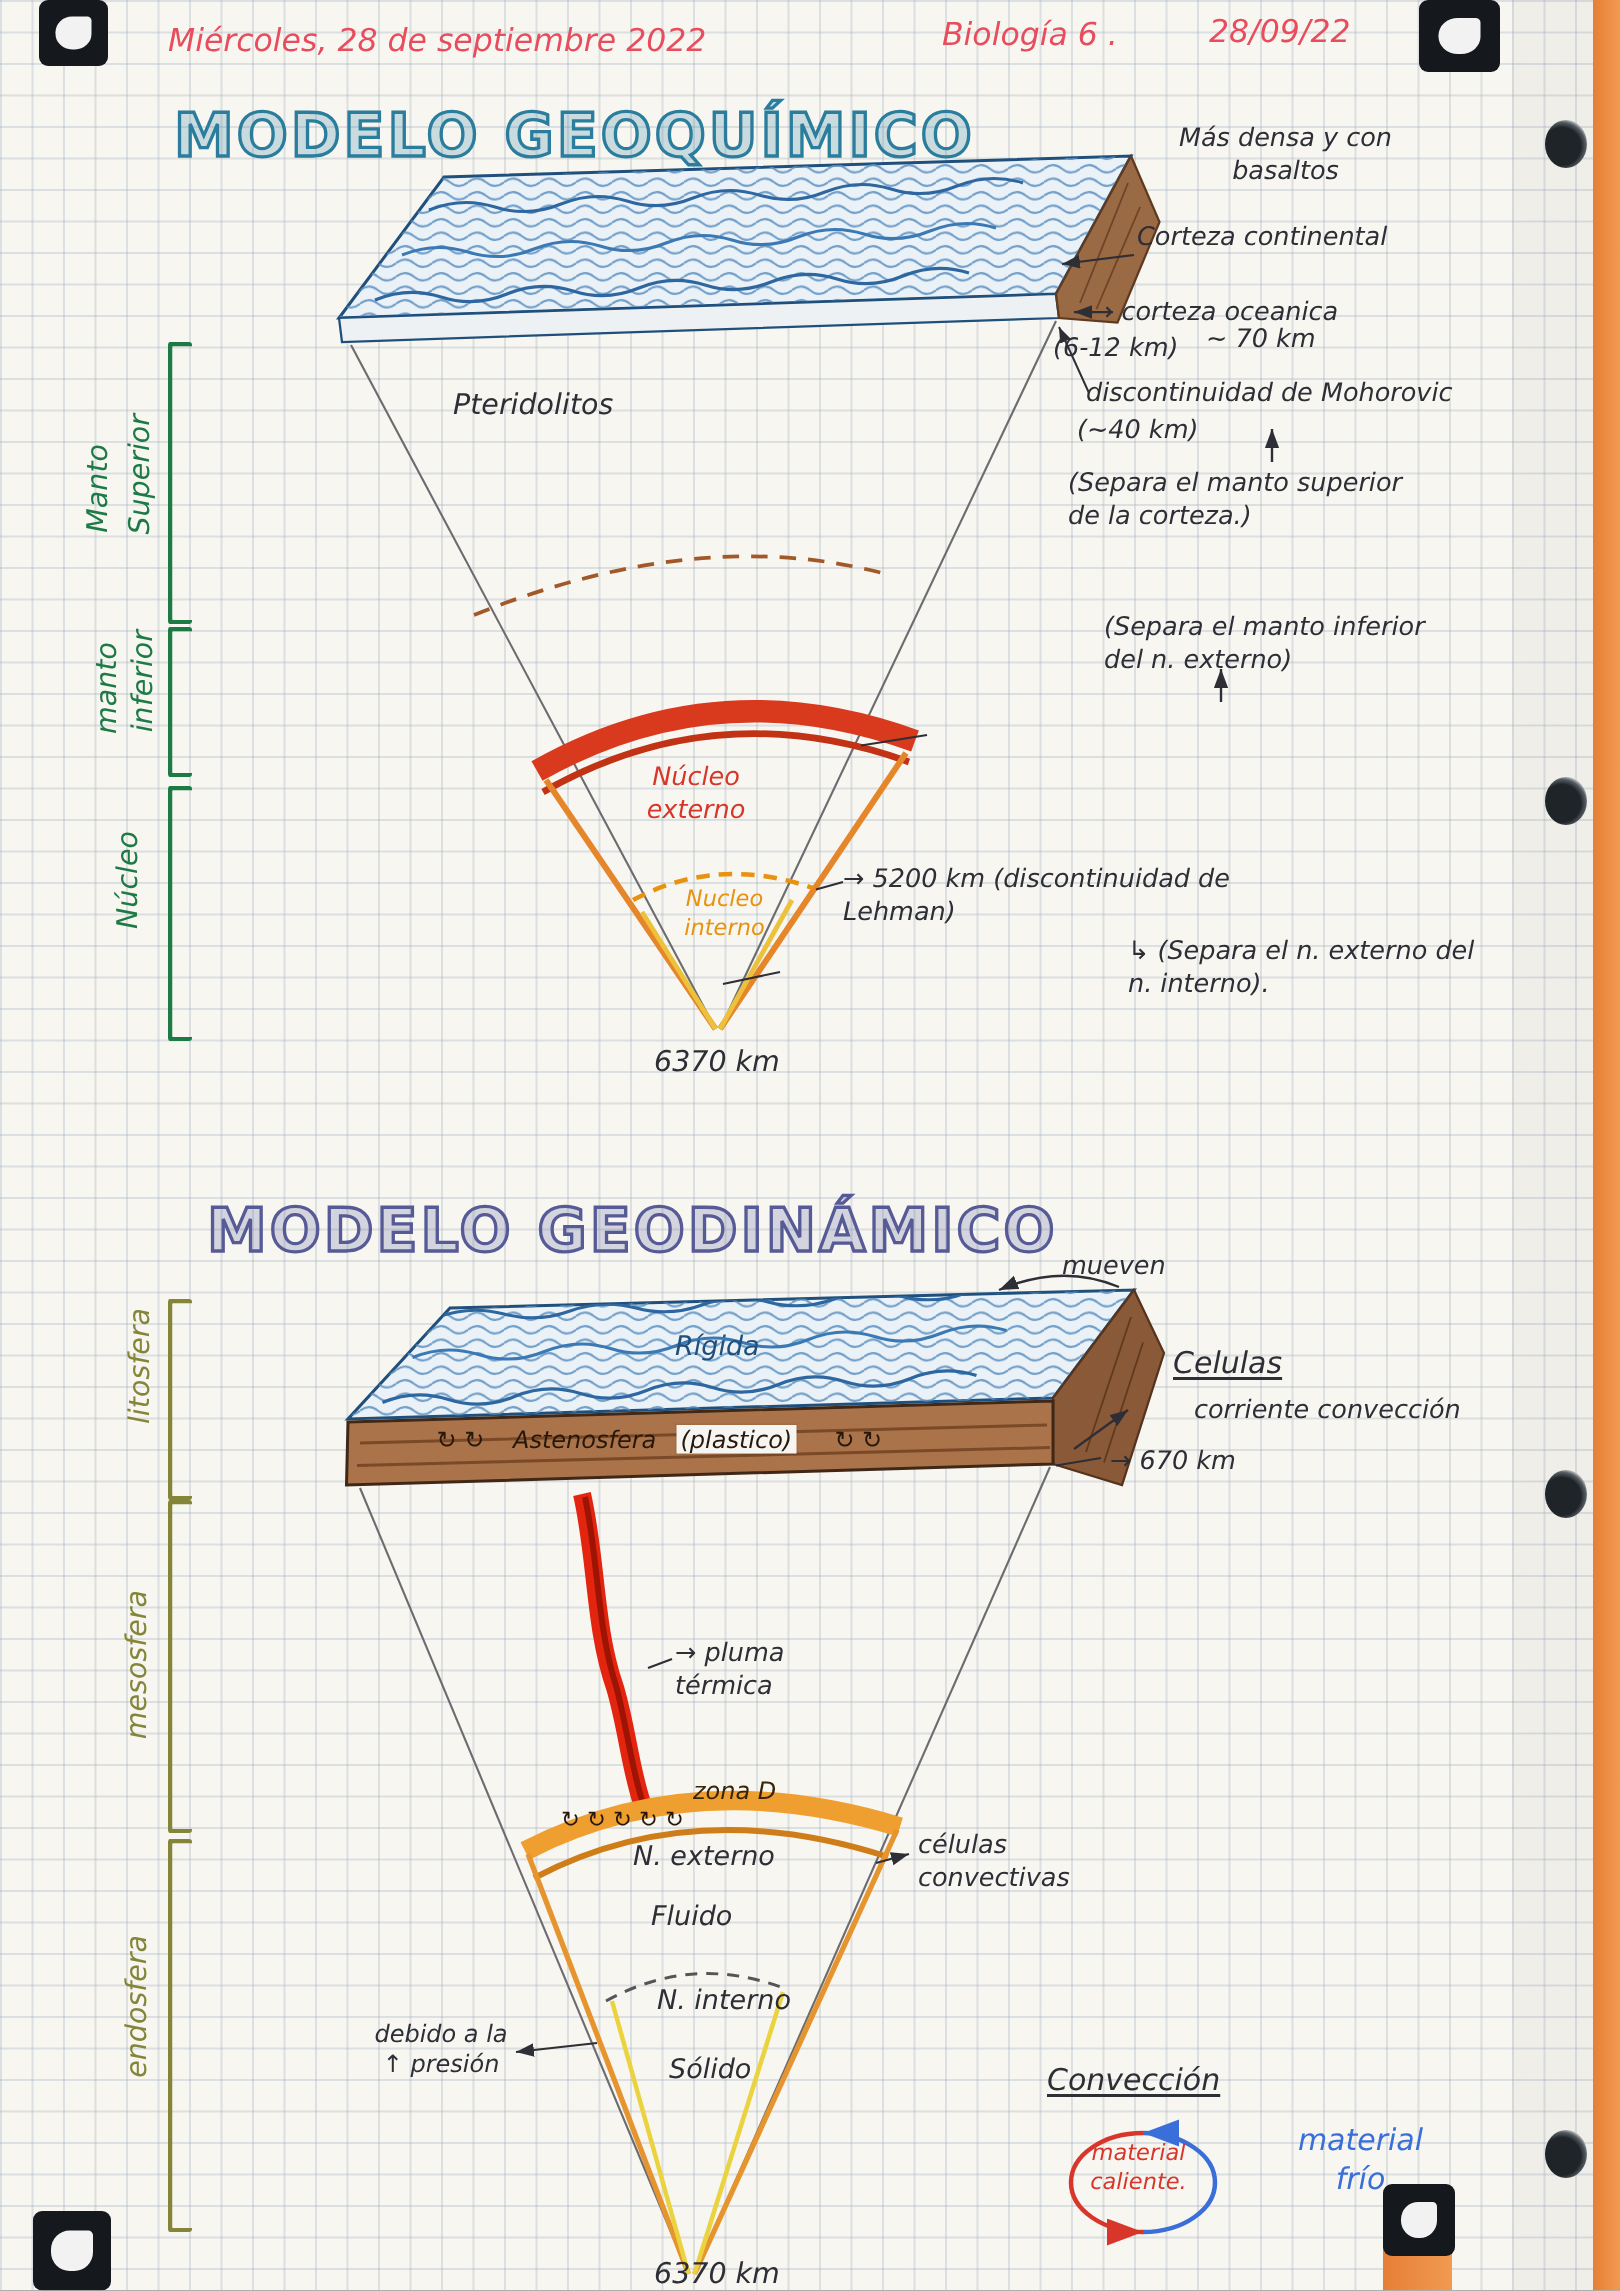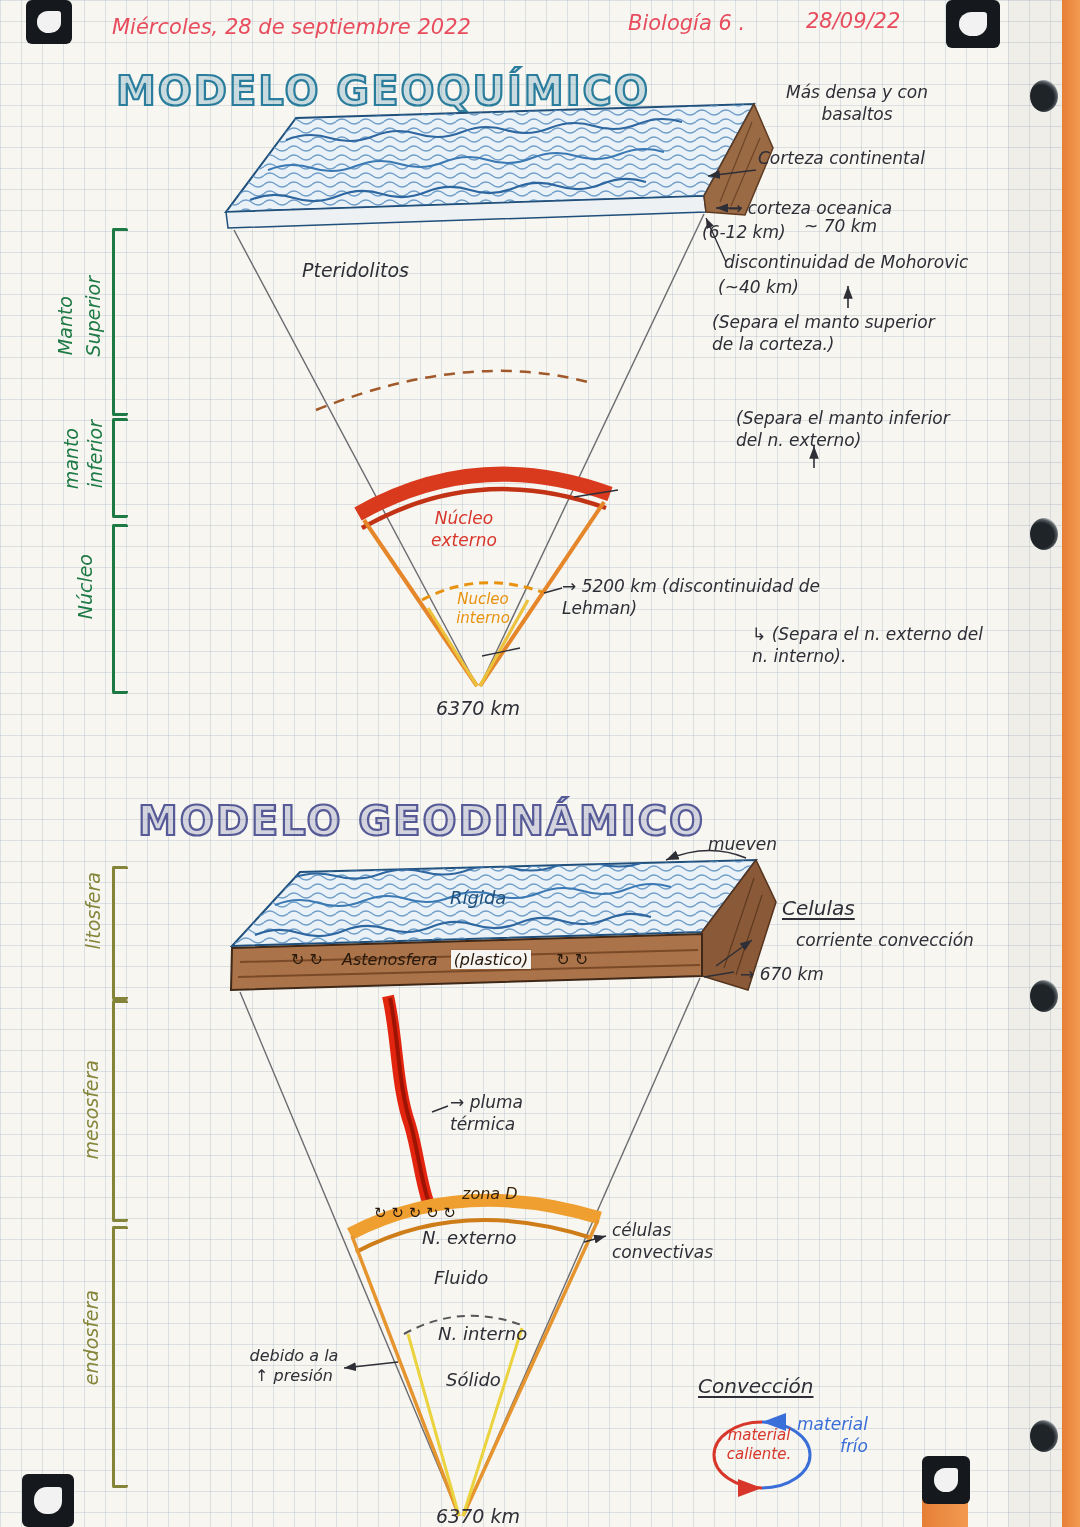--- a/index.html
+++ b/index.html
@@ -194,21 +194,21 @@
   <div class="t nw" style="left:422px; top:1226px; font-size:18px;">N. externo</div>
   <div class="t nw" style="left:434px; top:1266px; font-size:18px;">Fluido</div>
   <div class="t" style="left:612px; top:1220px; width:120px;">células convectivas</div>
   <div class="t nw" style="left:438px; top:1322px; font-size:18px;">N. interno</div>
   <div class="t nw" style="left:446px; top:1368px; font-size:18px;">Sólido</div>
   <div class="t ctr" style="left:248px; top:1346px; width:92px; font-size:16px;">debido a la ↑ presión</div>
   <div class="t nw" style="left:436px; top:1504px; font-size:19px;">6370 km</div>
 
   <div class="t ul nw" style="left:698px; top:1374px; font-size:20px;">Convección</div>
   <div class="t red ctr" style="left:716px; top:1426px; width:86px; font-size:15px;">material caliente.</div>
-  <div class="t blueink ctr" style="left:782px; top:1414px; width:86px; font-size:17px;text-align:right;">material frío</div>
+  <div class="t blueink ctr" style="left:864px; top:1414px; width:86px; font-size:20px;">material frío</div>
 
   <div class="brk olive" style="left:112px; top:866px; height:128px;"></div>
   <div class="vt olive" style="left:82px; top:872px;">litosfera</div>
   <div class="brk olive" style="left:112px; top:1000px; height:216px;"></div>
   <div class="vt olive" style="left:80px; top:1060px;">mesosfera</div>
   <div class="brk olive" style="left:112px; top:1226px; height:256px;"></div>
   <div class="vt olive" style="left:80px; top:1290px;">endosfera</div>
 
   <div class="shade" style="left:1008px; top:0; width:54px; height:1527px;"></div>
   <div class="strip" style="left:1062px; top:0; width:18px; height:1527px;"></div>

